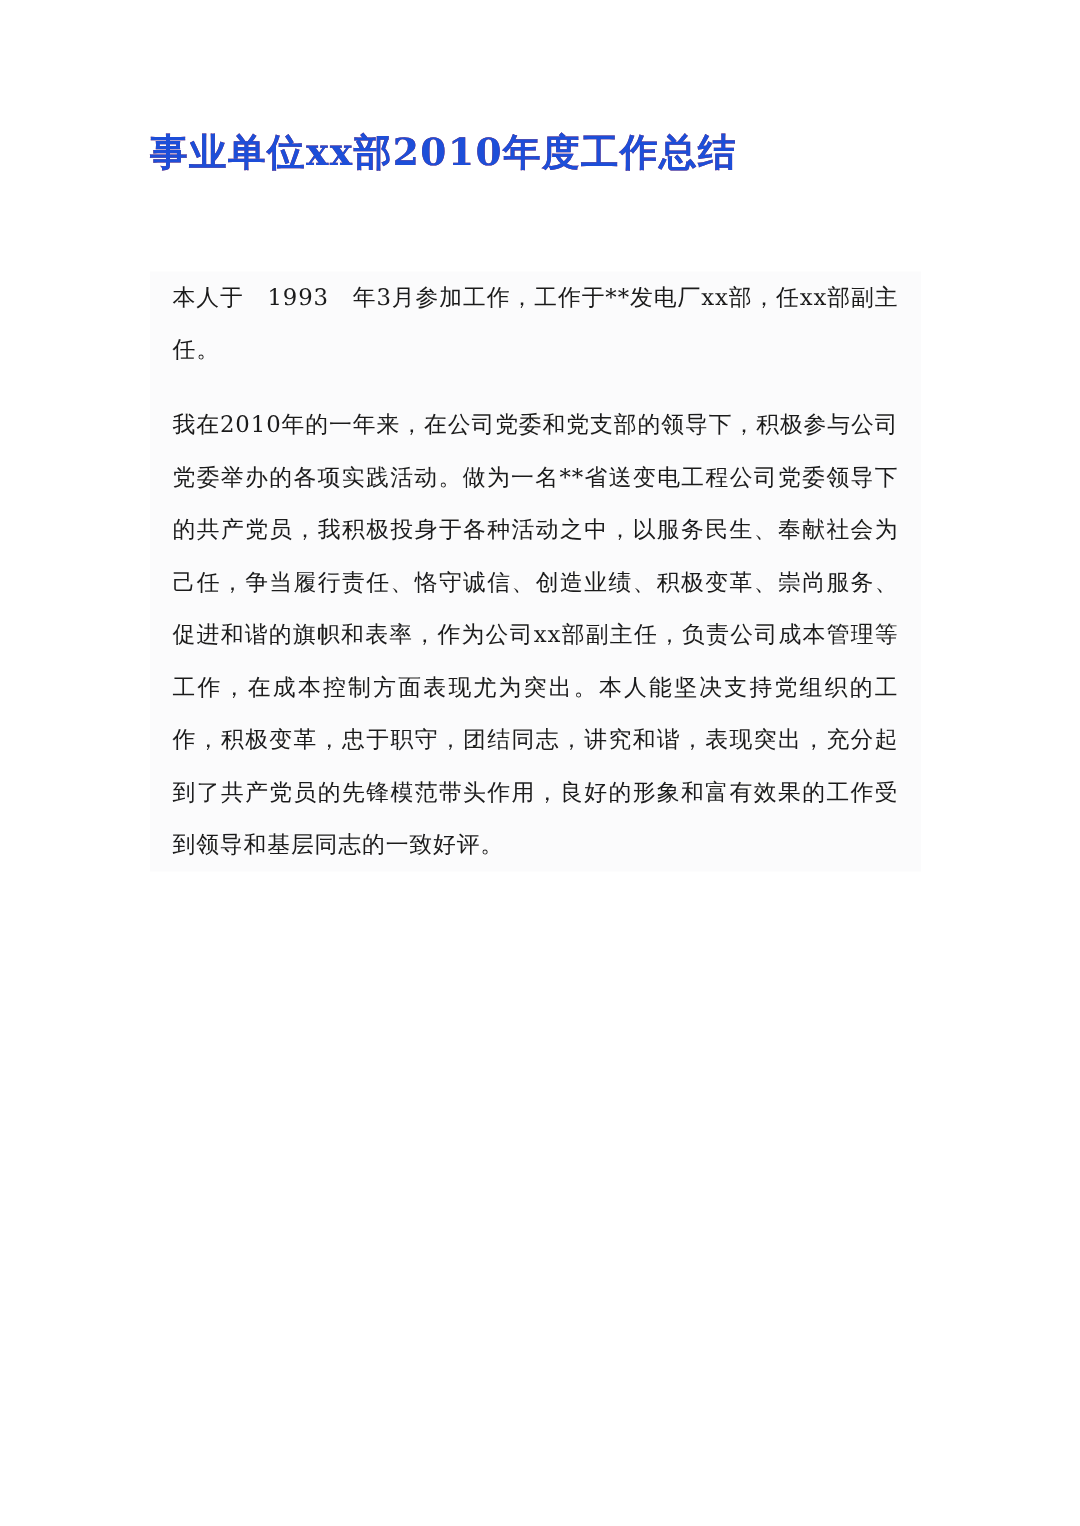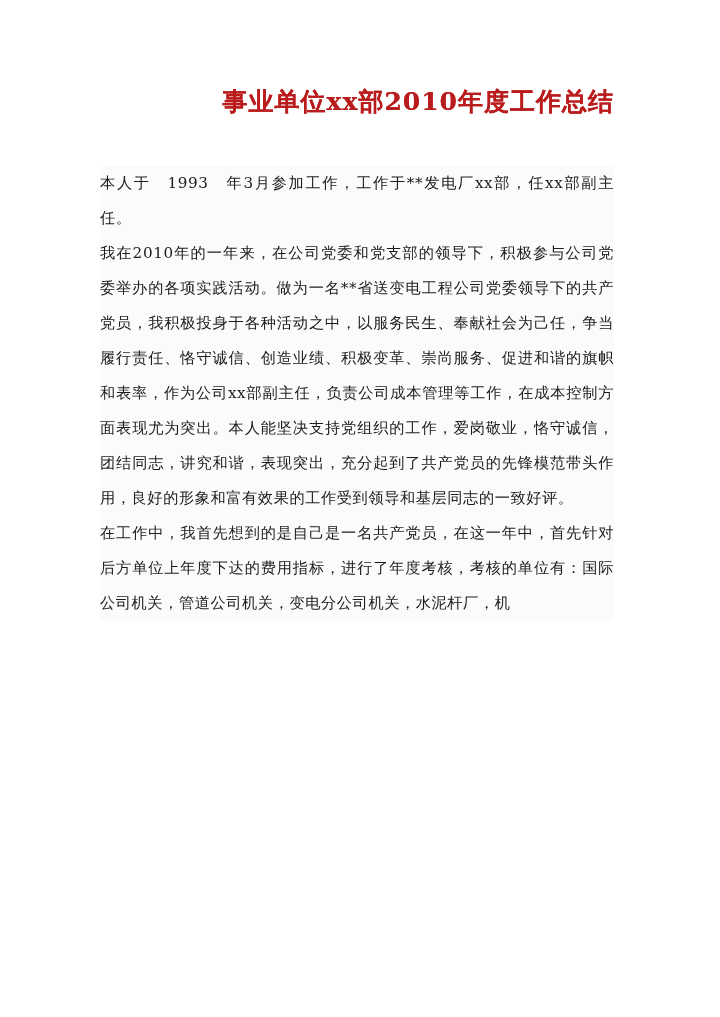--- a/index.html
+++ b/index.html
@@ -26,22 +26,22 @@
     position: absolute;
     left: 100px;
     top: 78px;
     width: 514px;
   }
 
   .doc-title {
     font-family: "DejaVu Serif", "Liberation Serif", serif;
     font-size: 25px;
     font-weight: bold;
-    color: #b91c1c;
-    text-align: right;
+    color: #1d4ed8;
+    text-align: left;
     letter-spacing: 1px;
     line-height: 40px;
     margin: 0 0 0 0;
     padding-top: 4px;
     white-space: nowrap;
     text-shadow: 0 0 0.4px #c9232a;
   }
 
   .title-spacer {
     height: 44px;
@@ -51,21 +51,21 @@
     background: #fbfbfc;
     padding: 0;
   }
 
   .para {
     font-size: 15.2px;
     line-height: 35px;
     color: #1b1b1b;
     text-align: justify;
     text-justify: inter-ideograph;
-    margin: 0;
+    margin: 15px;
     letter-spacing: 0.6px;
     word-break: break-all;
     font-family: "DejaVu Serif", "Liberation Serif", serif;
   }
 
   .para + .para {
     margin-top: 0;
   }
 
   
@@ -78,18 +78,17 @@
 
 <div class="page">
   <div class="doc-body">
 
     <h1 class="doc-title">事业单位xx部2010年度工作总结</h1>
 
     <div class="title-spacer"></div>
 
     <div class="paragraphs">
       <p class="para">本人于　1993　年3月参加工作，工作于**发电厂xx部，任xx部副主任。</p>
-      <p class="para">我在2010年的一年来，在公司党委和党支部的领导下，积极参与公司党委举办的各项实践活动。做为一名**省送变电工程公司党委领导下的共产党员，我积极投身于各种活动之中，以服务民生、奉献社会为己任，争当履行责任、恪守诚信、创造业绩、积极变革、崇尚服务、促进和谐的旗帜和表率，作为公司xx部副主任，负责公司成本管理等工作，在成本控制方面表现尤为突出。本人能坚决支持党组织的工作，爱岗敬业，恪守诚信，团结同志，讲究和谐，表现突出，充分起到了共产党员的先锋模范带头作用，良好的形象和富有效果的工作受到领导和基层同志的一致好评。</p>
-      <p class="para">在工作中，我首先想到的是自己是一名共产党员，在这一年中，首先针对后方单位上年度下达的费用指标，进行了年度考核，考核的单位有：国际公司机关，管道公司机关，变电分公司机关，水泥杆厂，机</p>
+      <p class="para">我在2010年的一年来，在公司党委和党支部的领导下，积极参与公司党委举办的各项实践活动。做为一名**省送变电工程公司党委领导下的共产党员，我积极投身于各种活动之中，以服务民生、奉献社会为己任，争当履行责任、恪守诚信、创造业绩、积极变革、崇尚服务、促进和谐的旗帜和表率，作为公司xx部副主任，负责公司成本管理等工作，在成本控制方面表现尤为突出。本人能坚决支持党组织的工作，积极变革，忠于职守，团结同志，讲究和谐，表现突出，充分起到了共产党员的先锋模范带头作用，良好的形象和富有效果的工作受到领导和基层同志的一致好评。</p>
     </div>
 
   </div>
 </div>
 
 </body></html>

